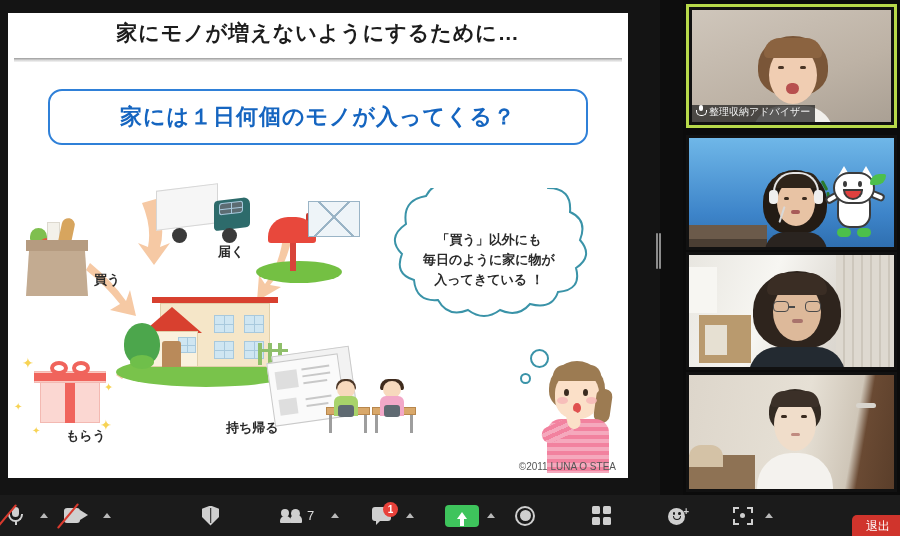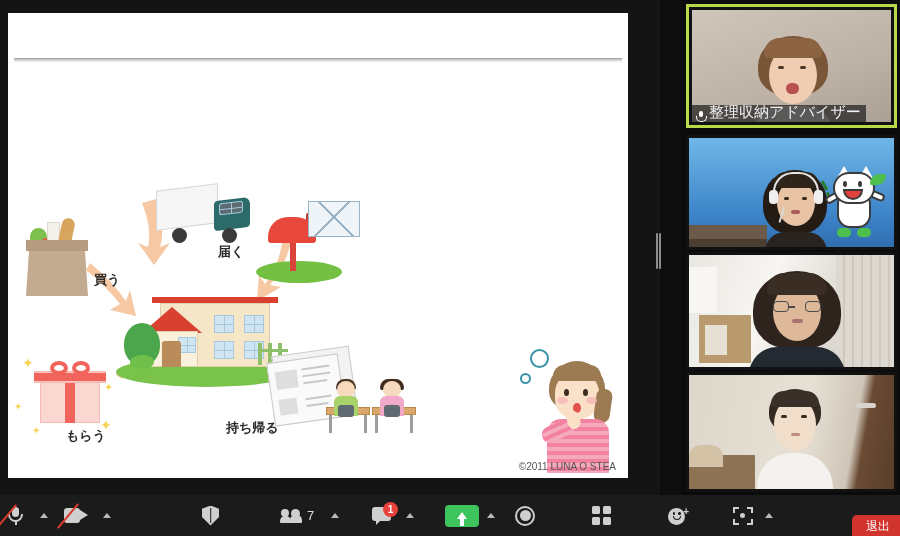--- a/index.html
+++ b/index.html
@@ -166,22 +166,22 @@
   #divider i { position:absolute; top:0; width:2px; height:36px; background:#8c8c8c; border-radius:1px; }
 
   
   #filmstrip { position:absolute; left:683px; top:0; width:217px; height:495px; background:#0b0b0b; }
   .tile { position:absolute; left:3px; width:211px; overflow:hidden; background:#111; }
   .tile.active { box-shadow:inset 0 0 0 3px #b7d94a; }
   .feed { position:absolute; inset:3px; overflow:hidden; }
   .tile.active .feed { inset:6px; }
 
   .namebar { position:absolute; left:0; bottom:0; height:17px; padding:0 5px 0 4px;
-    background:rgba(30,30,30,.72); display:flex; align-items:flex-end; gap:4px;
-    font-size:15px; color:#f0f0f0; z-index:6; }
+    background:rgba(30,30,30,.72); display:flex; align-items:flex-start; gap:4px;
+    font-size:10px; color:#f0f0f0; z-index:6; }
   .micglyph { width:9px; height:11px; position:relative; flex:0 0 auto; }
   .micglyph:before { content:""; position:absolute; left:2.5px; top:0; width:4px; height:6px;
     background:#fff; border-radius:2px; }
   .micglyph:after { content:""; position:absolute; left:0; top:5px; width:9px; height:5px;
     border:1.4px solid #fff; border-top:none; border-radius:0 0 5px 5px; }
 
   
   .bg-room1 { position:absolute; inset:0; background:linear-gradient(160deg,#cfc6bb,#bdb2a5 60%,#aaa094); }
   .bg-blue  { position:absolute; inset:0; background:linear-gradient(180deg,#6fb7e8,#3d84c9 70%,#2f6fb0); }
   .bg-room3 { position:absolute; inset:0; background:linear-gradient(110deg,#e8e6e0 0%,#f7f6f2 38%,#ddd9d2 70%,#cfc9bf 100%); }
@@ -302,22 +302,26 @@
     display:flex; align-items:flex-start; justify-content:center; padding-top:3px; }
 </style>
 </head>
 <body>
 
 <div id="app">
 
   <div id="stage">
     <div id="slide">
 
+      <div id="slide-title">家にモノが増えないようにするために…</div>
       <div id="title-rule"></div>
 
+      <div id="subtitle-box">
+        <span id="subtitle-text">家には１日何個のモノが入ってくる？</span>
+      </div>
 
       <svg width="620" height="330" style="position:absolute;left:0;top:140px">
         <g fill="#f6c9a4">
           <path d="M148 46 q10 30 4 48 l10 -4 -16 22 -16 -22 10 4 q4 -20 -6 -44 z"></path>
           <path d="M82 110 q22 18 36 38 l4 -11 6 26 -26 -6 10 -6 q-14 -18 -34 -34 z"></path>
           <path d="M284 84 q -6 30 -22 48 l11 2 -24 14 2 -26 6 9 q14 -18 18 -46 z"></path>
           <path d="M108 222 q24 -22 48 -24 l-6 -9 26 10 -20 18 -2 -11 q-22 2 -40 20 z"></path>
           <path d="M262 218 q-24 -20 -50 -20 l6 -10 -26 10 20 18 2 -10 q22 0 42 16 z"></path>
         </g>
       </svg>
@@ -417,20 +421,33 @@
             <div class="bag"></div>
           </div>
         <div class="kid" style="left:52px">
           <div class="hair" style="background:#3f2b1d;width:24px;left:2px"></div>
             <div class="head"></div>
           <div class="body" style="background:#f2a8c8"></div>
             <div class="bag"></div>
           </div>
       </div>
 
+      <div id="bubble">
+        <svg width="258" height="160" viewBox="0 0 258 160">
+          <path d="M46 36 q-4 -24 20 -28 q8 -16 28 -10 q12 -14 30 -6 q16 -14 34 -2
+                   q20 -8 30 10 q24 0 22 24 q18 8 10 28 q14 16 -4 28 q6 22 -18 24
+                   q-6 18 -28 12 q-12 14 -30 6 q-16 12 -32 0 q-20 8 -30 -10
+                   q-22 2 -24 -20 q-20 -6 -12 -26 q-16 -16 4 -30 z" fill="#ffffff" stroke="#3a93a8" stroke-width="2"></path>
+        </svg>
+        <div class="txt">
+          <div>「買う」以外にも</div>
+          <div>毎日のように家に物が</div>
+          <div>入ってきている ！</div>
+        </div>
+      </div>
       <div class="dot" style="left:522px;top:336px;width:19px;height:19px"></div>
       <div class="dot" style="left:512px;top:360px;width:11px;height:11px"></div>
 
       <div id="girl">
         <div class="hair-b"></div>
           <div class="face"></div>
           <div class="bang"></div>
           <div class="pony"></div>
         <div class="eye e1"></div>
           <div class="eye e2"></div>

